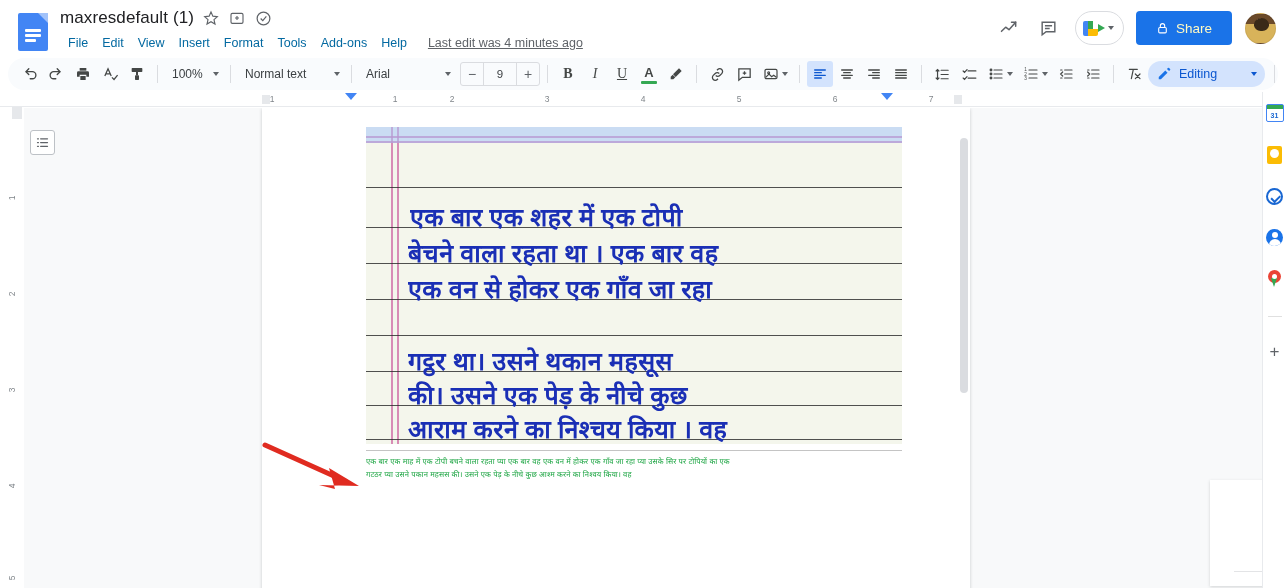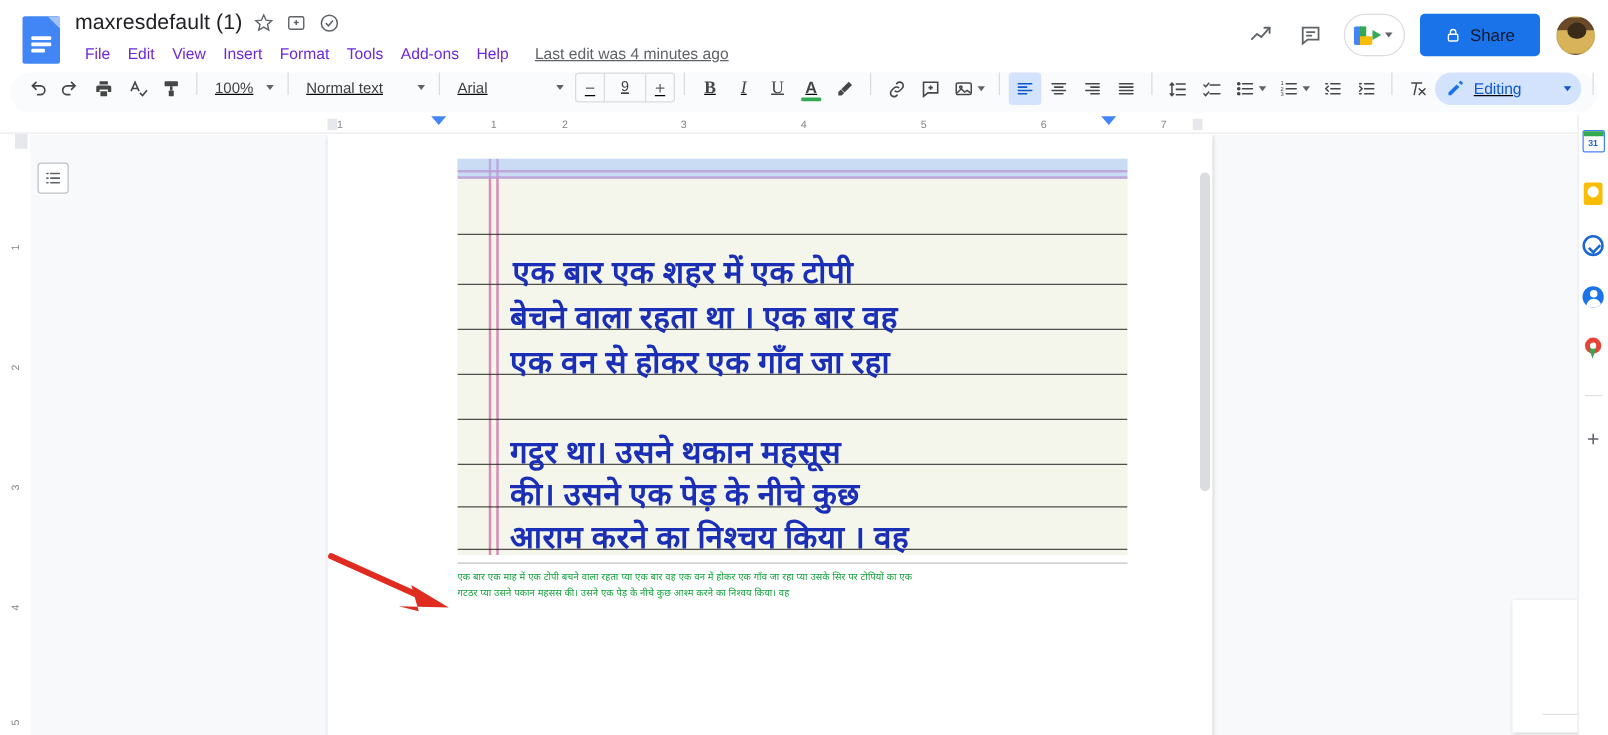--- a/index.html
+++ b/index.html
@@ -30,21 +30,21 @@
   .doc-logo .l2 { top:21px; width:16px; }
   .doc-logo .l3 { top:26px; width:11px; }
 
   .title-row { position:absolute; left:60px; top:8px; display:flex; align-items:center; gap:9px; }
   .doc-title { font-size:17px; color:#202124; letter-spacing:.1px; }
   .hdr-icon { width:17px; height:17px; color:#5f6368; display:inline-flex; align-items:center; justify-content:center; cursor:pointer; }
   .hdr-icon svg { display:block; }
 
   .menu-row { position:absolute; left:61px; top:34px; display:flex; align-items:center; gap:0; }
   .menu-item {
-    font-size:12.5px; color:#6d28d9; padding:2px 7px; border-radius:3px; cursor:pointer;
+    font-size:12.5px; color:#0369a1; padding:2px 7px; border-radius:3px; cursor:pointer;
     white-space:nowrap;
   }
   .last-edit {
     font-size:12.5px; color:#5f6368; margin-left:14px; text-decoration:underline;
     cursor:pointer; white-space:nowrap;
   }
 
   .hdr-right { position:absolute; right:10px; top:10px; display:flex; align-items:center; gap:4px; }
   .icon-btn {
     width:36px; height:36px; border-radius:50%; display:flex; align-items:center; justify-content:center;
@@ -56,36 +56,36 @@
   }
   .meet-glyph { position:relative; width:22px; height:15px; }
   .meet-glyph .mg-body { position:absolute; left:0; top:0; width:15px; height:15px; border-radius:2px; background:#fff; overflow:hidden; }
   .meet-glyph .mg-b { position:absolute; left:0; top:0; width:6px; height:15px; background:#4285f4; }
   .meet-glyph .mg-g { position:absolute; left:5px; top:0; width:5px; height:9px; background:#34a853; }
   .meet-glyph .mg-y { position:absolute; left:5px; top:8px; width:10px; height:7px; background:#fbbc04; }
   .meet-glyph .mg-tri { position:absolute; right:0; top:3px; width:0; height:0;
     border-top:4.5px solid transparent; border-bottom:4.5px solid transparent; border-left:7px solid #34a853; }
   .share-btn {
     display:flex; align-items:center; gap:7px; height:34px; padding:0 20px;
-    background:#1a73e8; color:#0f172a; border-radius:4px; font-size:13.5px; font-weight:500;
+    background:#1a73e8; color:#fef9c3; border-radius:4px; font-size:13.5px; font-weight:500;
     cursor:pointer; margin-left:4px;
   }
   .avatar {
     width:31px; height:31px; border-radius:50%; margin-left:9px; cursor:pointer;
     background: radial-gradient(circle at 50% 34%, #f0c8a0 0 22%, rgba(0,0,0,0) 23%),
                 linear-gradient(#6b4a2a 0 34%, #d8b35a 34% 100%);
     border:1px solid rgba(0,0,0,.06); overflow:hidden; position:relative;
   }
   .avatar::after{ content:""; position:absolute; left:8px; top:4px; width:15px; height:13px;
     border-radius:50% 50% 45% 45%; background:#3a2a18; }
 
   
   .toolbar {
     position:relative; height:32px; margin:0 8px; background:#f9fbfd; border-radius:16px;
-    display:flex; padding:0 8px; gap:1px;text-decoration:underline;
+    display:flex; align-items:center; padding:0 8px; gap:1px;
   }
   .tb-btn {
     width:26px; height:26px; border-radius:3px; display:flex; align-items:center; justify-content:center;
     color:#444746; cursor:pointer; flex:0 0 auto;
   }
   .tb-btn.active { background:#d3e3fd; color:#0b57d0; }
   .tb-sep { width:1px; height:18px; background:#dadce0; margin:0 6px; flex:0 0 auto; }
   .tb-drop {
     display:flex; align-items:center; height:24px; padding:0 4px 0 7px; border-radius:3px;
     cursor:pointer; font-size:12px; color:#3c4043; gap:4px; flex:0 0 auto;

